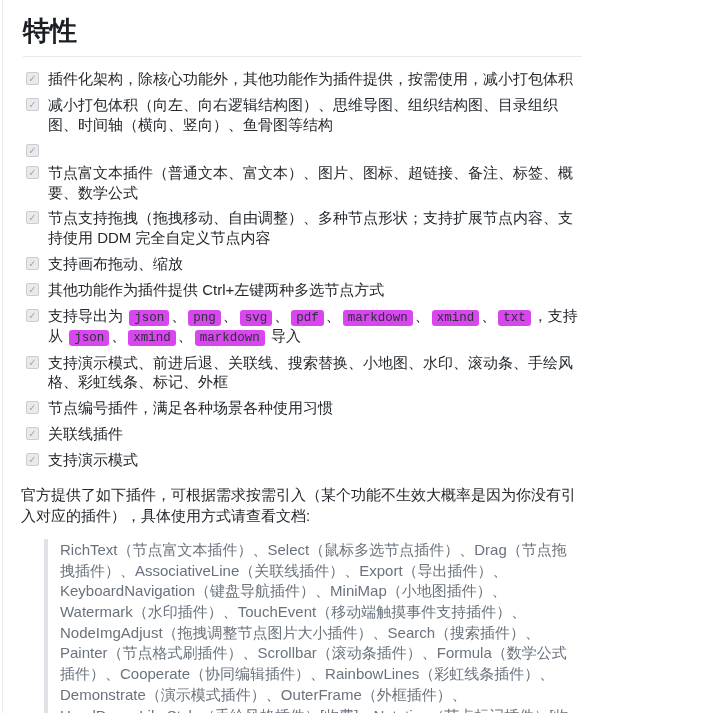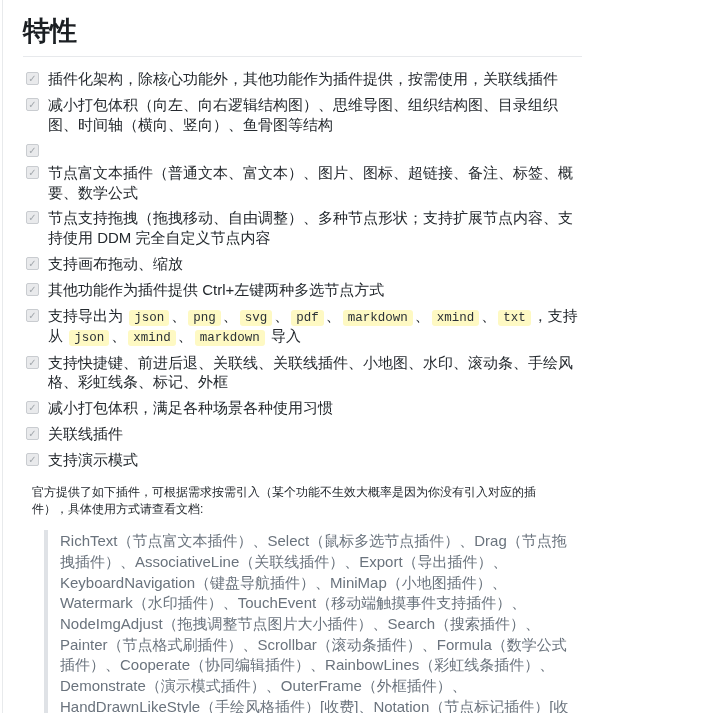--- a/index.html
+++ b/index.html
@@ -48,31 +48,31 @@
     border-radius: 2px;
     color: #a3a8ad;
     font-size: 10px;
     line-height: 11px;
     text-align: center;
     overflow: hidden;
   }
   code.inline-code {
     font-family: "Liberation Mono", "DejaVu Sans Mono", monospace;
     font-size: 12.5px;
-    background: #fef9c3;
+    background: #d946ef;
     color: #2b3137;
     padding: 1px 5px;
     border-radius: 3px;
     margin: 0 2px;
     white-space: nowrap;
   }
   p.body-text {
-    font-size: 12px;
+    font-size: 15px;
     line-height: 1.45;
-    margin: 12px 12px 12px;
+    margin: 12px 1px 12px;
     color: #24292e;
   }
   blockquote.quote {
     margin: 10px 0 14px 24px;
     padding: 1px 8px 1px 12px;
     border-left: 4px solid #dfe2e6;
     color: #6a737d;
   }
   blockquote.quote p {
     font-size: 15px;
@@ -83,21 +83,21 @@
 </head>
 <body>
 
 <div class="page">
 
   <h1 class="section-title">特性</h1>
 
   <ul class="feature-list" id="feature-list">
       <li>
         <span class="task-checkbox">✓</span>
-        <span class="li-text">插件化架构，除核心功能外，其他功能作为插件提供，按需使用，关联线插件</span>
+        <span class="li-text">插件化架构，除核心功能外，其他功能作为插件提供，按需使用，减小打包体积</span>
       </li>
       <li>
         <span class="task-checkbox">✓</span>
         <span class="li-text">减小打包体积（向左、向右逻辑结构图）、思维导图、组织结构图、目录组织图、时间轴（横向、竖向）、鱼骨图等结构</span>
       </li>
       <li>
         <span class="task-checkbox">✓</span>
       </li>
       <li>
         <span class="task-checkbox">✓</span>
@@ -114,25 +114,25 @@
       <li>
         <span class="task-checkbox">✓</span>
         <span class="li-text">其他功能作为插件提供 Ctrl+左键两种多选节点方式</span>
       </li>
       <li>
         <span class="task-checkbox">✓</span>
         <span class="li-text">支持导出为 <code class="inline-code">json</code>、<code class="inline-code">png</code>、<code class="inline-code">svg</code>、<code class="inline-code">pdf</code>、<code class="inline-code">markdown</code>、<code class="inline-code">xmind</code>、<code class="inline-code">txt</code>，支持从 <code class="inline-code">json</code>、<code class="inline-code">xmind</code>、<code class="inline-code">markdown</code> 导入</span>
       </li>
       <li>
         <span class="task-checkbox">✓</span>
-        <span class="li-text">支持快捷键、前进后退、关联线、关联线插件、小地图、水印、滚动条、手绘风格、彩虹线条、标记、外框</span>
+        <span class="li-text">支持演示模式、前进后退、关联线、搜索替换、小地图、水印、滚动条、手绘风格、彩虹线条、标记、外框</span>
       </li>
       <li>
         <span class="task-checkbox">✓</span>
-        <span class="li-text">减小打包体积，满足各种场景各种使用习惯</span>
+        <span class="li-text">节点编号插件，满足各种场景各种使用习惯</span>
       </li>
       <li>
         <span class="task-checkbox">✓</span>
         <span class="li-text">关联线插件</span>
       </li>
       <li>
         <span class="task-checkbox">✓</span>
         <span class="li-text">支持演示模式</span>
       </li>
     </ul>

